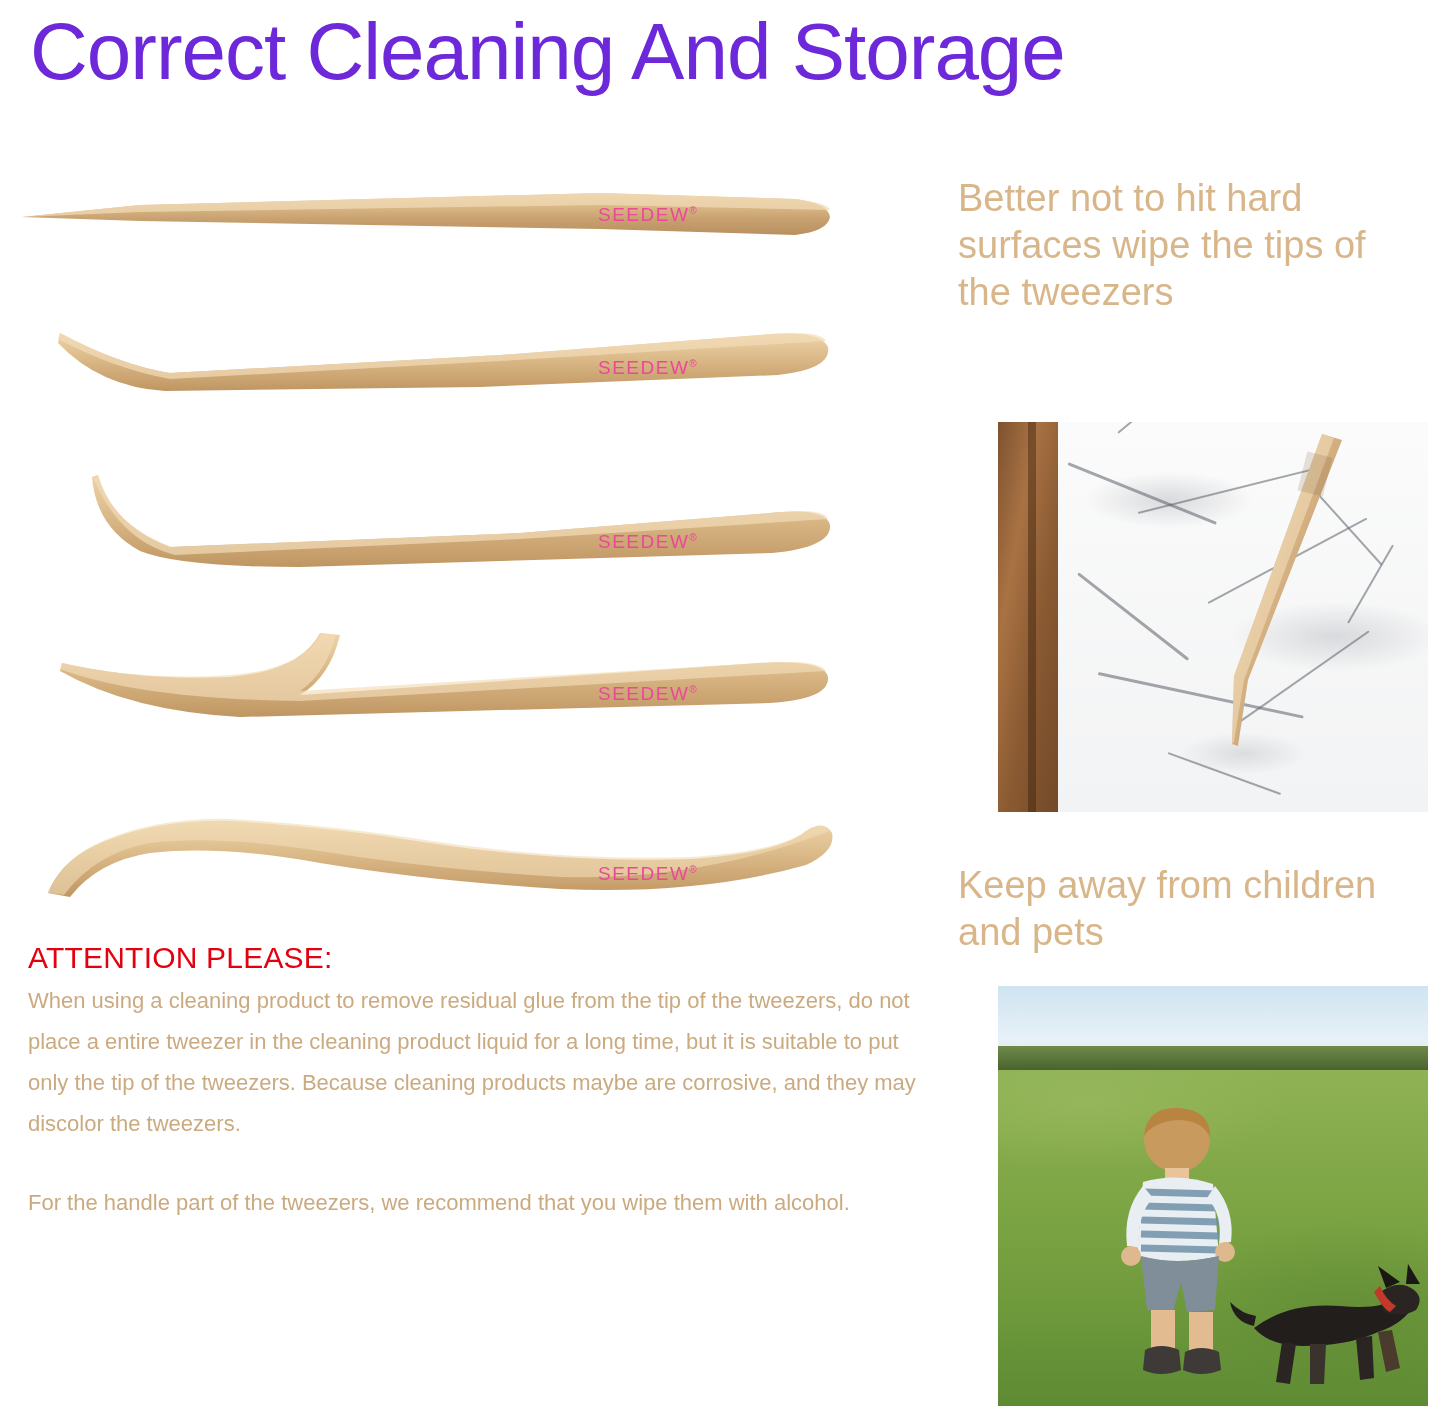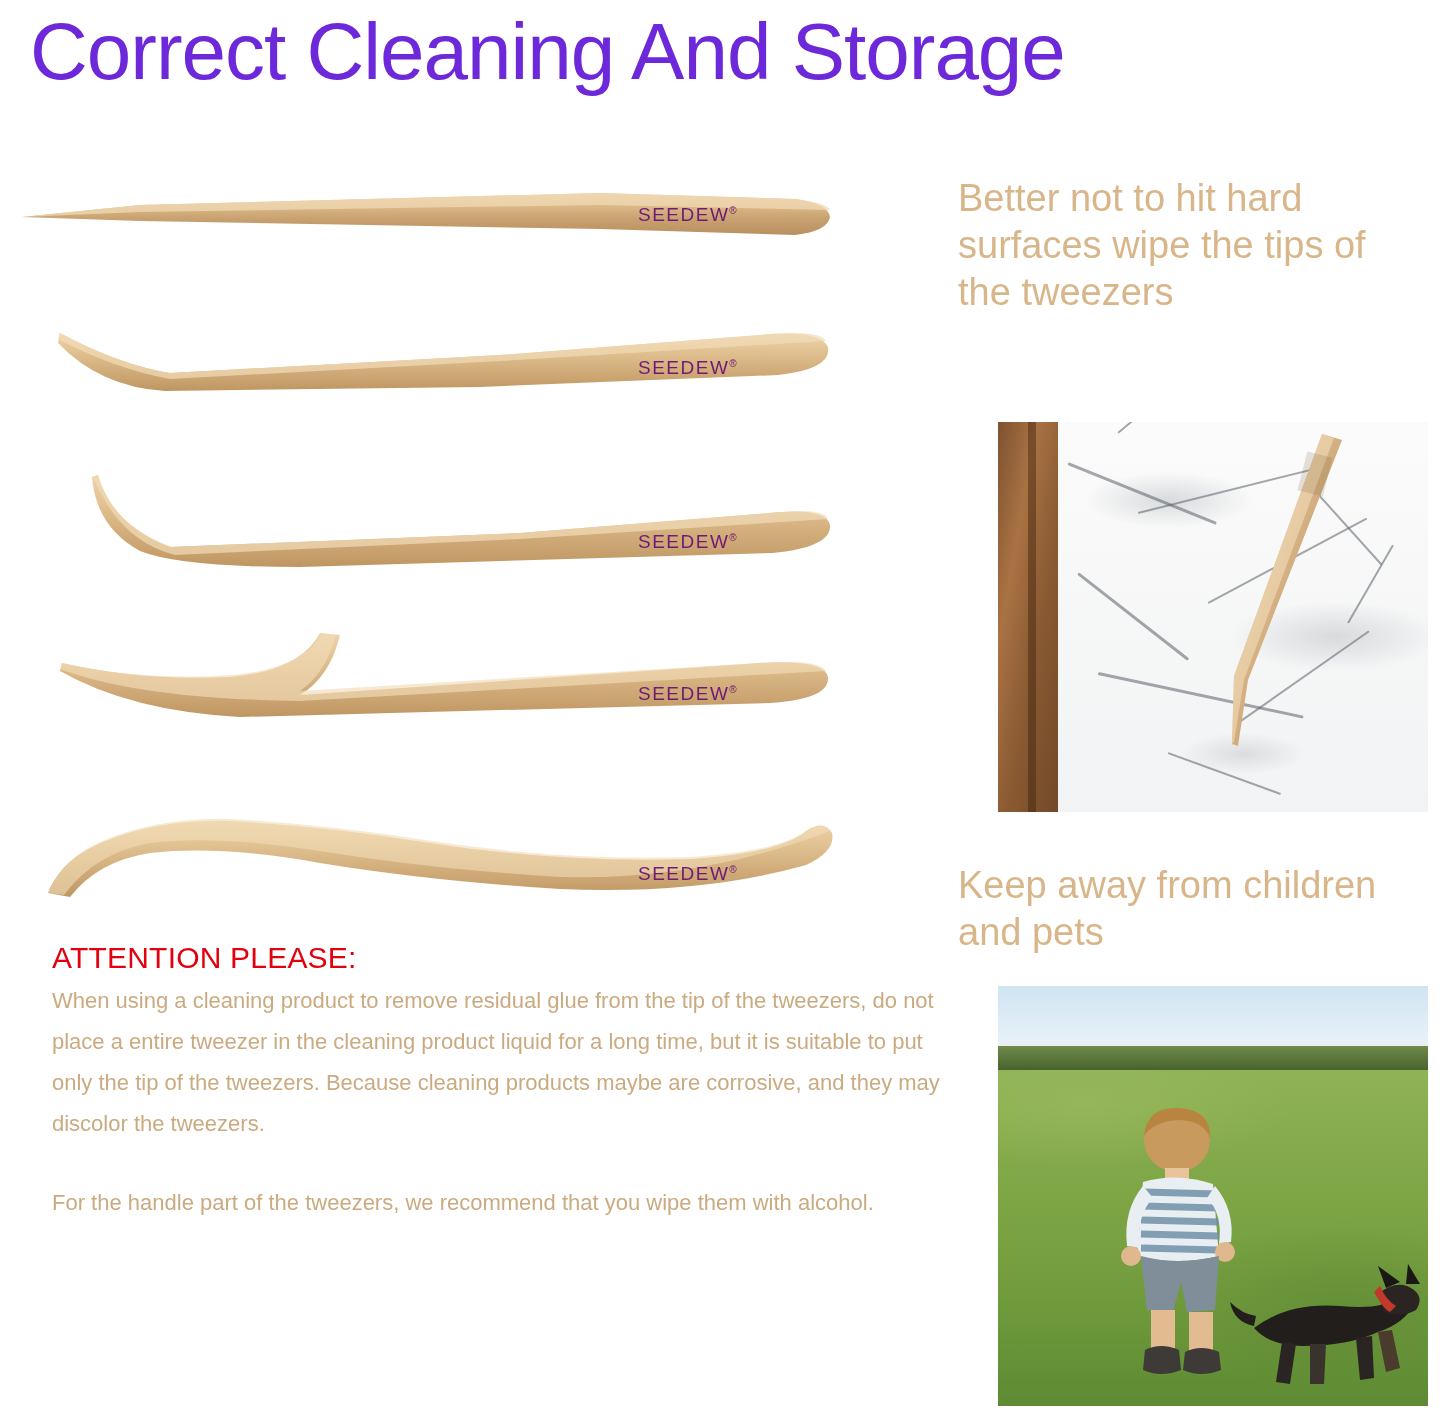--- a/index.html
+++ b/index.html
@@ -41,34 +41,32 @@
   .tweezer {
     position: absolute;
     height: 120px;
     width: 860px;
   }
   .tweezer svg { display: block; overflow: visible; }
   .brand {
     position: absolute;
     font-size: 19px;
     letter-spacing: 1.5px;
-    color: #701a75;
+    color: #ec4899;
     font-family: "Liberation Sans", sans-serif;
     font-weight: 400;
-    margin-left: 40px;
   }
   .brand sup { font-size: 10px; vertical-align: super; }
 
   
   .attention {
     position: absolute;
     left: 28px;
     top: 940px;
     width: 910px;
-    margin-left: 24px;
   }
   .attention-title {
     color: #e3000f;
     font-size: 30px;
     line-height: 36px;
     font-weight: 400;
     margin: 0 0 4px 0;
     letter-spacing: 0.2px;
   }
   .attention-body {

